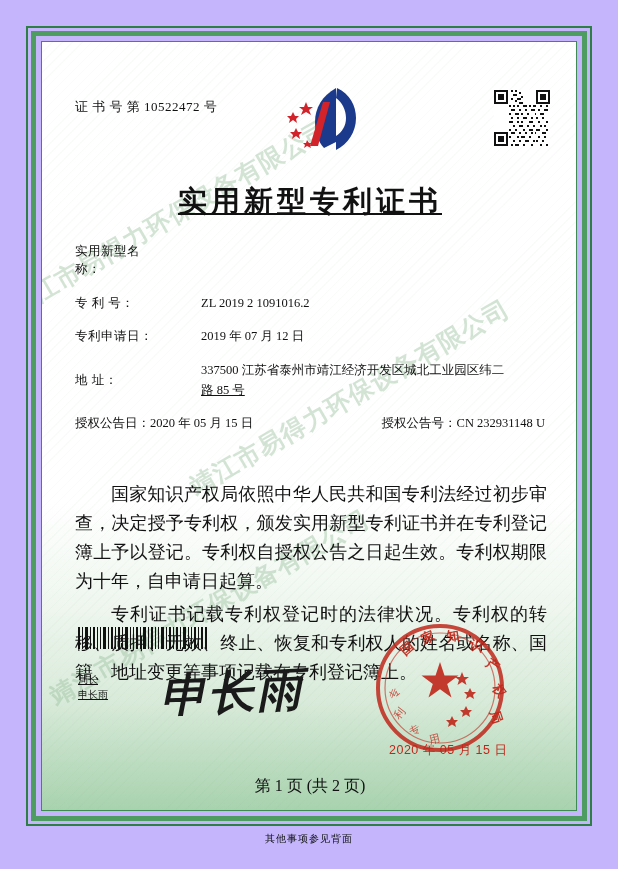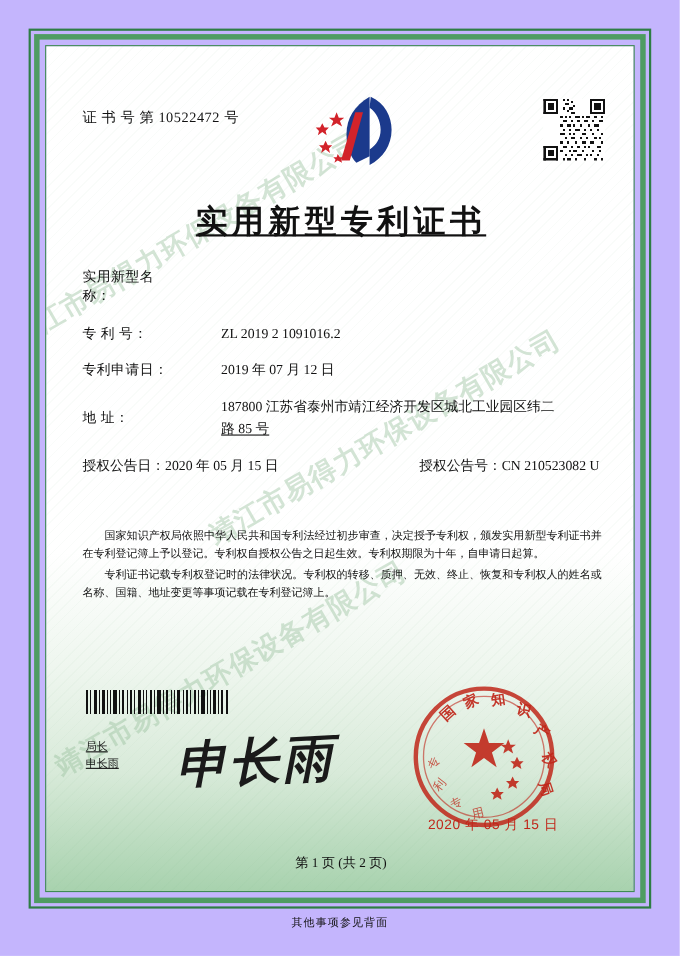--- a/index.html
+++ b/index.html
@@ -177,21 +177,21 @@
     margin-bottom: 2px;
     justify-content: space-between;
   }
   .row-inline .left { width: 250px; }
 
   .paragraphs {
     position: absolute;
     left: 33px;
     top: 438px;
     width: 472px;
-    font-size: 10px;
+    font-size: 18px;
     line-height: 1.62;
     color: #111;
     text-align: justify;
   }
   .paragraphs p {
     margin: 0 0 3px 0;
     text-indent: 2em;
   }
 
   
@@ -243,21 +243,21 @@
     font-family: "Liberation Sans", sans-serif;
     letter-spacing: 0.5px;
   }
 
   .page-num {
     position: absolute;
     left: 0;
     right: 0;
     top: 734px;
     text-align: center;
-    font-size: 12px;
+    font-size: 16px;
     color: #111;
   }
 
   .footer-note {
     position: absolute;
     left: 0;
     right: 0;
     top: 832px;
     text-align: center;
     font-size: 10px;
@@ -417,31 +417,31 @@
 
         <div class="field-row">
           <div class="field-label">专利申请日：</div>
           <div class="field-value">2019 年 07 月 12 日</div>
         </div>
 
 
         <div class="field-row">
           <div class="field-label">地 址：</div>
           <div class="field-value">
-            <span>187800 江苏省泰州市靖江经济开发区城北工业园区纬二</span>
+            <span>337500 江苏省泰州市靖江经济开发区城北工业园区纬二</span>
             <span class="second-line">路 85 号</span>
           </div>
         </div>
 
         <div class="row-inline">
           <div class="left">
             <span>授权公告日：</span><span>2020 年 05 月 15 日</span>
           </div>
           <div>
-            <span>授权公告号：</span><span>CN 210523082 U</span>
+            <span>授权公告号：</span><span>CN 232931148 U</span>
           </div>
         </div>
 
       </div>
 
       <div class="paragraphs">
         <p>国家知识产权局依照中华人民共和国专利法经过初步审查，决定授予专利权，颁发实用新型专利证书并在专利登记簿上予以登记。专利权自授权公告之日起生效。专利权期限为十年，自申请日起算。</p>
         <p>专利证书记载专利权登记时的法律状况。专利权的转移、质押、无效、终止、恢复和专利权人的姓名或名称、国籍、地址变更等事项记载在专利登记簿上。</p>
       </div>
 

